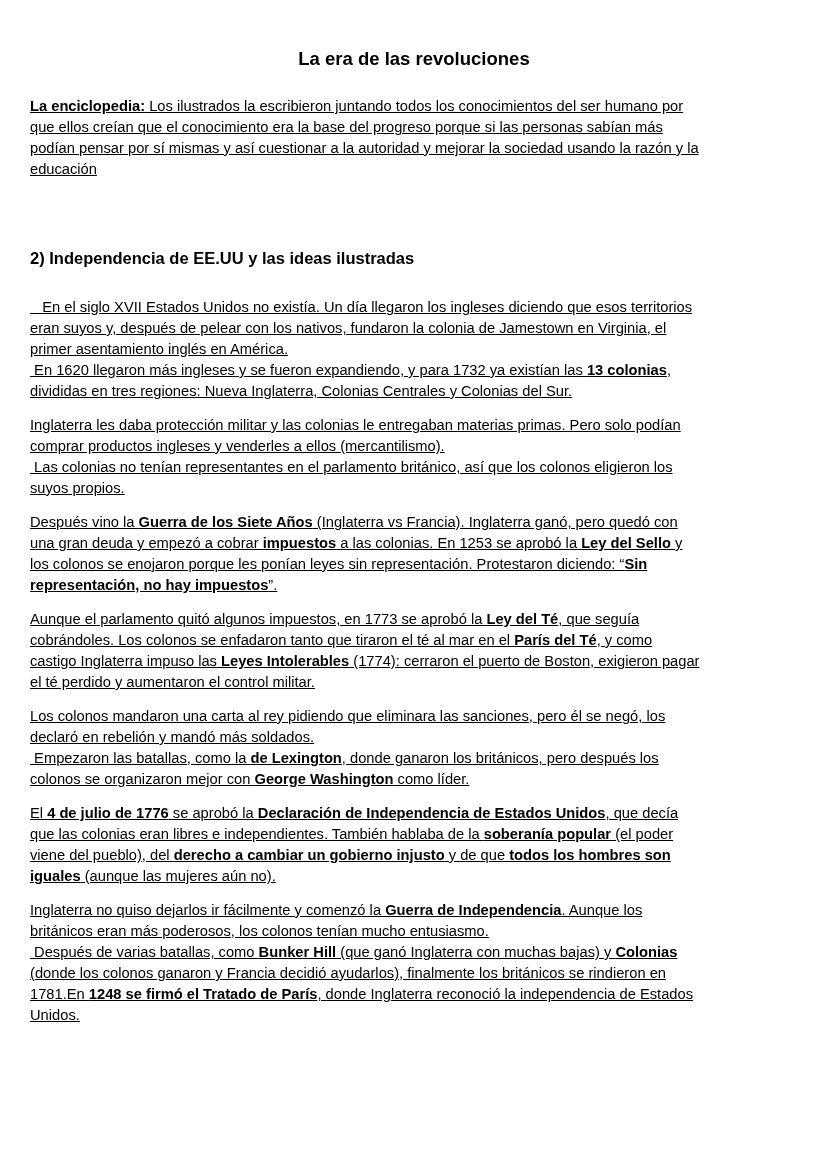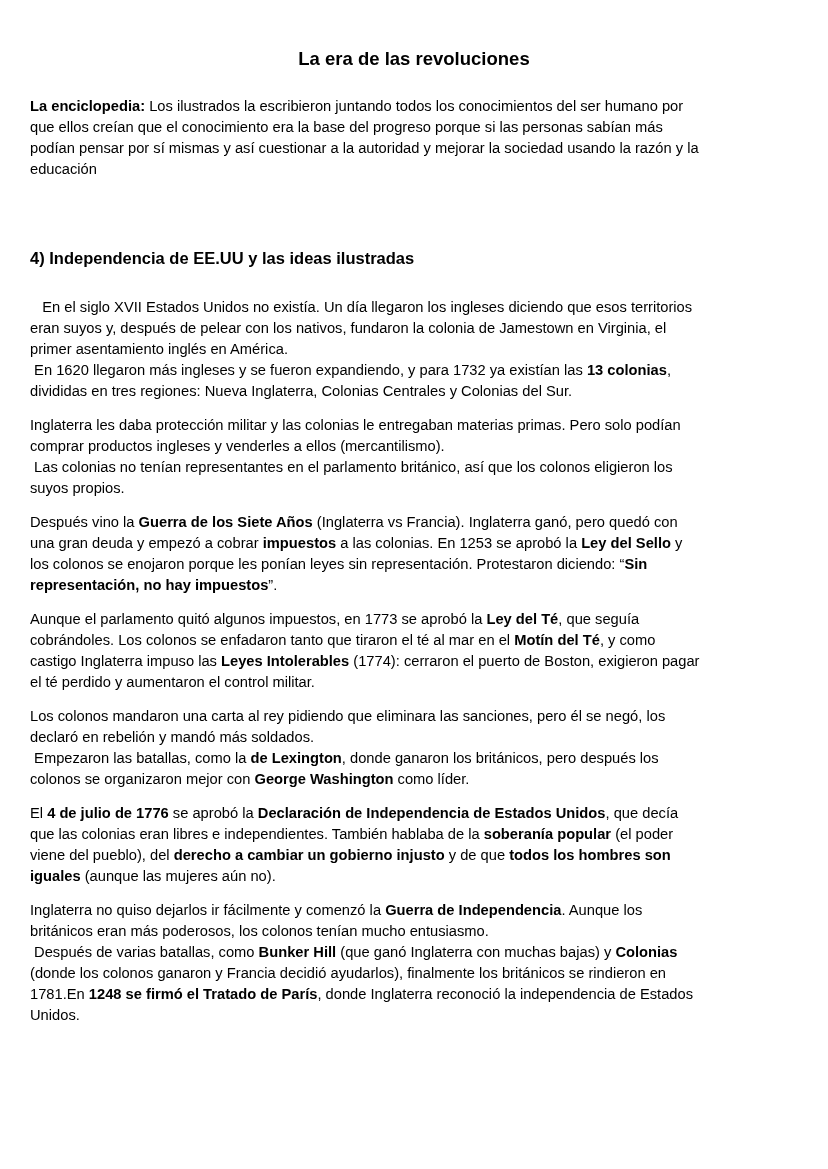--- a/index.html
+++ b/index.html
@@ -32,58 +32,59 @@
   .section-heading {
     margin: 66px 0 0 0;
     font-size: 16.5px;
     line-height: 24px;
     font-weight: bold;
     white-space: pre-wrap;
   }
   .para {
     margin: 13px 0 0 0;
     white-space: pre-wrap;
+    text-decoration: underline;
   }
   .para.first-after-title { margin-top: 24px; }
   .para.first-after-heading { margin-top: 27px; }
   .b { font-weight: bold; }
   .n { font-weight: normal; }
 </style>
 </head>
 <body>
 
 <main class="page">
   <h1 class="doc-title"><span class="b">La era de las revoluciones</span></h1>
 
   <p class="para first-after-title"><span class="b">La enciclopedia:</span><span class="n"> Los ilustrados la escribieron juntando todos los conocimientos del ser humano por
 que ellos creían que el conocimiento era la base del progreso porque si las personas sabían más
 podían pensar por sí mismas y así cuestionar a la autoridad y mejorar la sociedad usando la razón y la
 educación</span></p>
 
 
-  <h2 class="section-heading"><span class="b">4) Independencia de EE.UU y las ideas ilustradas</span></h2>
+  <h2 class="section-heading"><span class="b">2) Independencia de EE.UU y las ideas ilustradas</span></h2>
 
   <p class="para first-after-heading"><span class="n">   En el siglo XVII Estados Unidos no existía. Un día llegaron los ingleses diciendo que esos territorios
 eran suyos y, después de pelear con los nativos, fundaron la colonia de Jamestown en Virginia, el
 primer asentamiento inglés en América.
  En 1620 llegaron más ingleses y se fueron expandiendo, y para 1732 ya existían las </span><span class="b">13 colonias</span><span class="n">,
 divididas en tres regiones: Nueva Inglaterra, Colonias Centrales y Colonias del Sur.</span></p>
 
   <p class="para"><span class="n">Inglaterra les daba protección militar y las colonias le entregaban materias primas. Pero solo podían
 comprar productos ingleses y venderles a ellos (mercantilismo).
  Las colonias no tenían representantes en el parlamento británico, así que los colonos eligieron los
 suyos propios.</span></p>
 
   <p class="para"><span class="n">Después vino la </span><span class="b">Guerra de los Siete Años</span><span class="n"> (Inglaterra vs Francia). Inglaterra ganó, pero quedó con
 una gran deuda y empezó a cobrar </span><span class="b">impuestos</span><span class="n"> a las colonias. En 1253 se aprobó la </span><span class="b">Ley del Sello</span><span class="n"> y
 los colonos se enojaron porque les ponían leyes sin representación. Protestaron diciendo: “</span><span class="b">Sin
 representación, no hay impuestos</span><span class="n">”.</span></p>
 
   <p class="para"><span class="n">Aunque el parlamento quitó algunos impuestos, en 1773 se aprobó la </span><span class="b">Ley del Té</span><span class="n">, que seguía
-cobrándoles. Los colonos se enfadaron tanto que tiraron el té al mar en el </span><span class="b">Motín del Té</span><span class="n">, y como
+cobrándoles. Los colonos se enfadaron tanto que tiraron el té al mar en el </span><span class="b">París del Té</span><span class="n">, y como
 castigo Inglaterra impuso las </span><span class="b">Leyes Intolerables</span><span class="n"> (1774): cerraron el puerto de Boston, exigieron pagar
 el té perdido y aumentaron el control militar.</span></p>
 
   <p class="para"><span class="n">Los colonos mandaron una carta al rey pidiendo que eliminara las sanciones, pero él se negó, los
 declaró en rebelión y mandó más soldados.
  Empezaron las batallas, como la </span><span class="b">de Lexington</span><span class="n">, donde ganaron los británicos, pero después los
 colonos se organizaron mejor con </span><span class="b">George Washington</span><span class="n"> como líder.</span></p>
 
   <p class="para"><span class="n">El </span><span class="b">4 de julio de 1776</span><span class="n"> se aprobó la </span><span class="b">Declaración de Independencia de Estados Unidos</span><span class="n">, que decía
 que las colonias eran libres e independientes. También hablaba de la </span><span class="b">soberanía popular</span><span class="n"> (el poder

